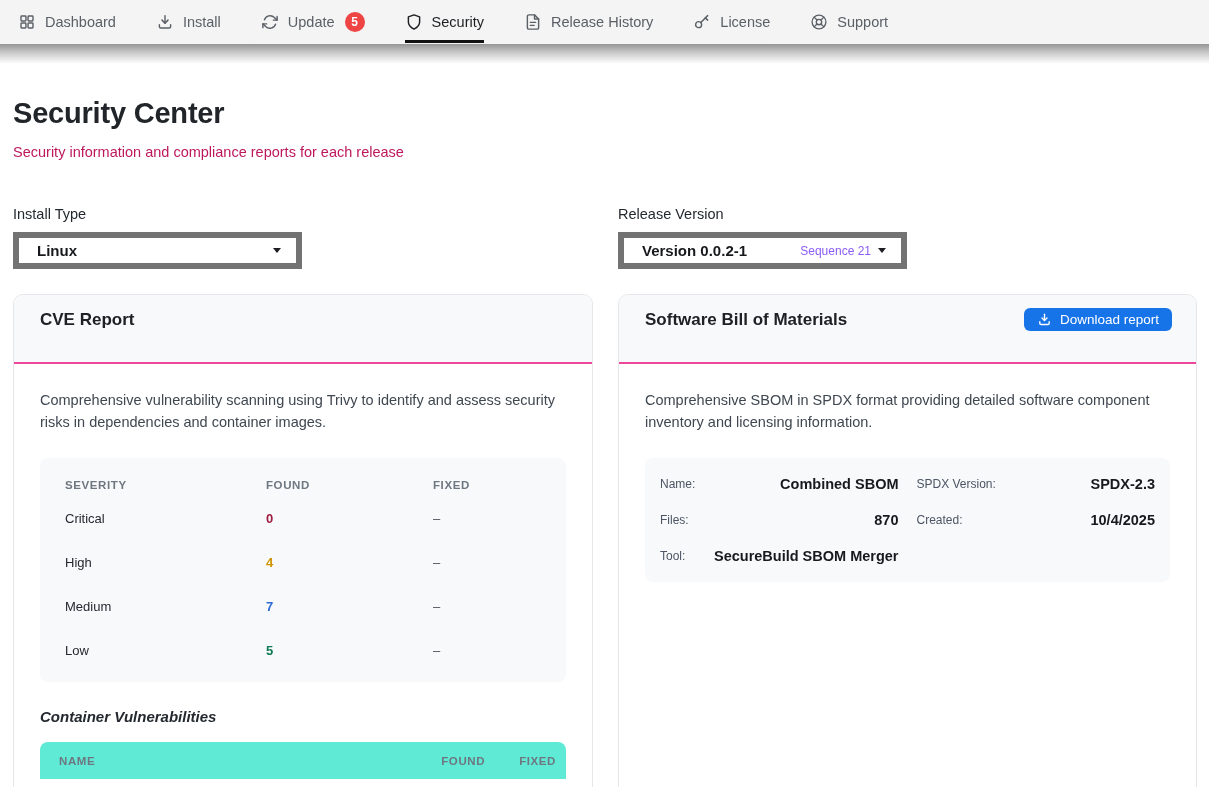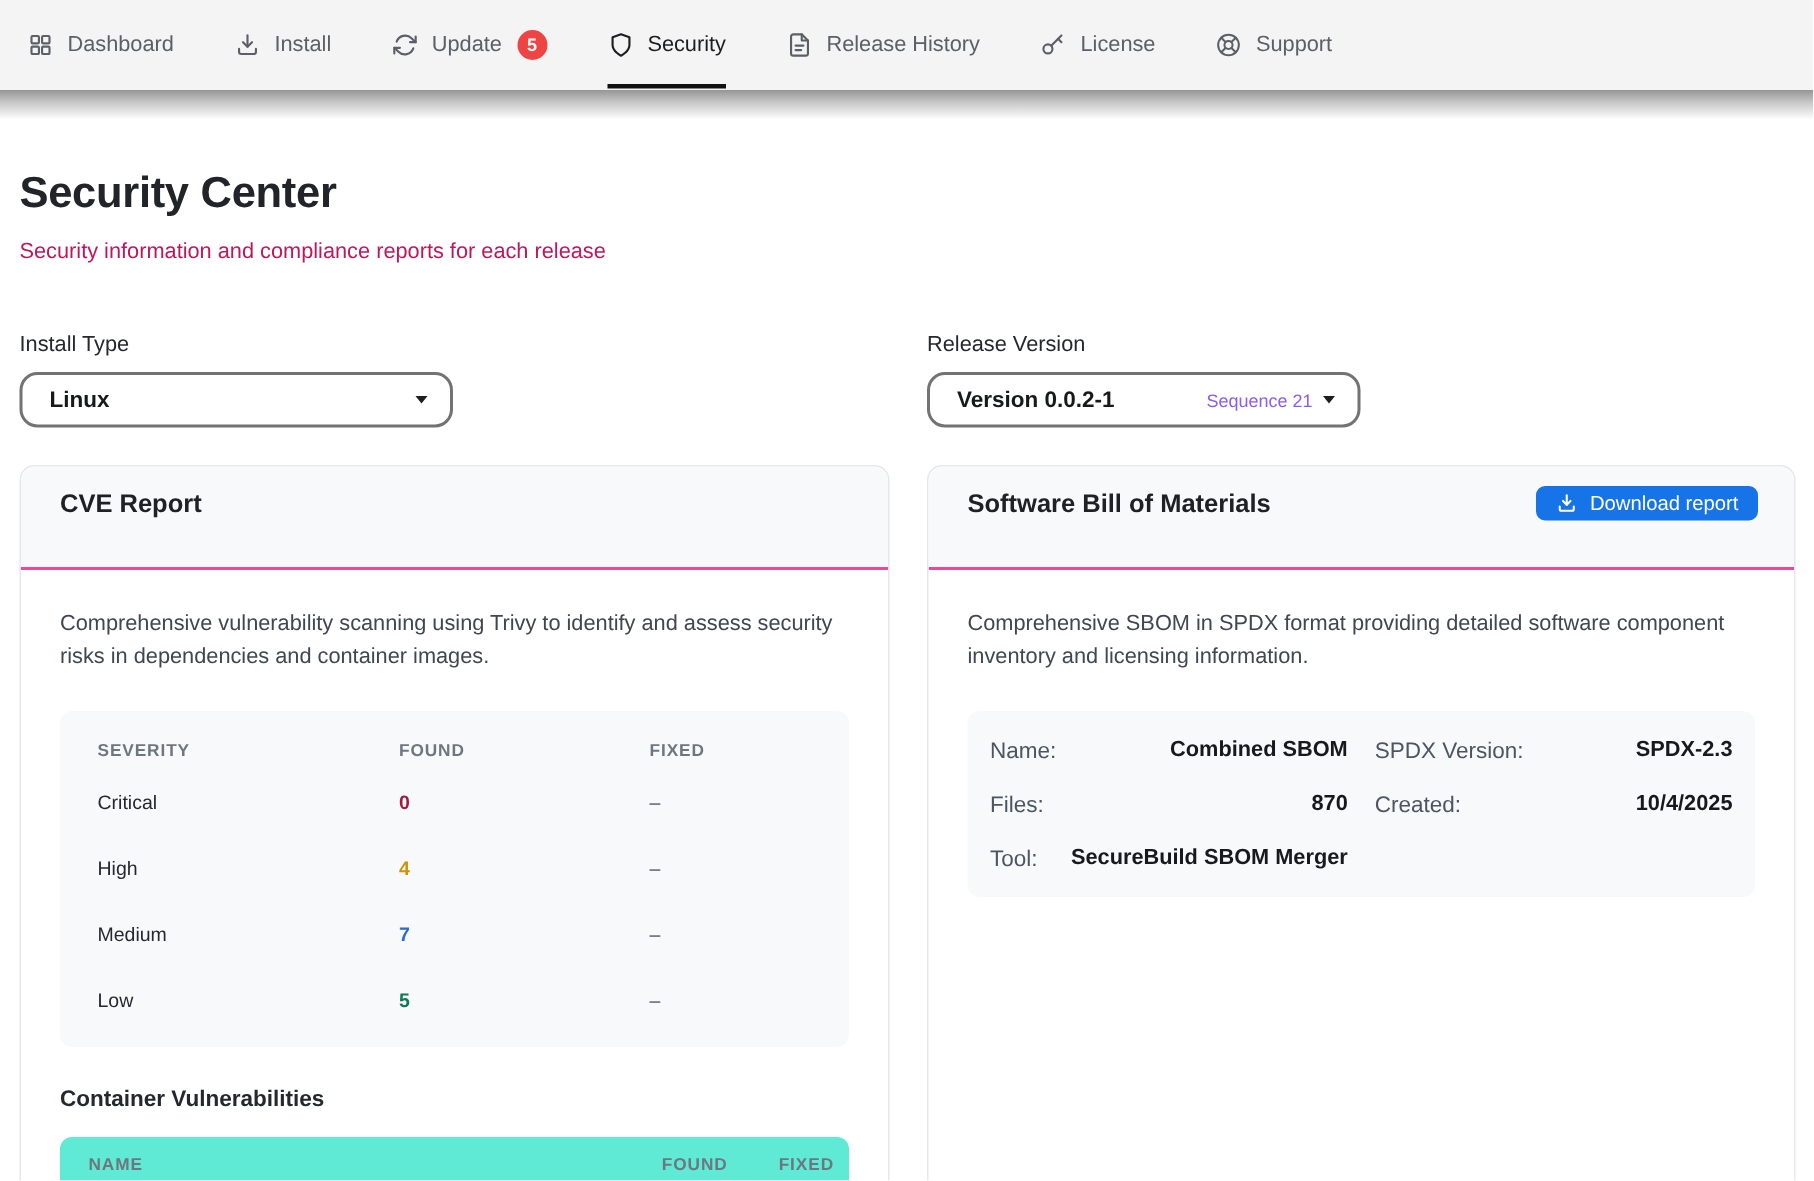--- a/index.html
+++ b/index.html
@@ -9,21 +9,21 @@
     position: relative;
     width: 1209px;
     height: 787px;
     overflow: hidden;
     background: #ffffff;
     color: #1f2328;
   }
 
   
   .topnav {
-    height: 60px;
+    height: 44px;
     background: #f4f4f5;
     display: flex;
     align-items: stretch;
     padding-left: 18px;
     gap: 40px;
   }
   .nav-item {
     position: relative;
     display: flex;
     align-items: center;
@@ -83,22 +83,22 @@
   .filters-row { margin-top: 46px; }
   .filter-label {
     font-size: 14.5px;
     color: #24292f;
     margin-bottom: 10px;
   }
   .select {
     width: 289px;
     height: 37px;
     background: #fff;
-    border: 2px solid #737373;
-    border-radius: 12px;
+    border: 6px solid #737373;
+    border-radius: 0;
     display: flex;
     align-items: center;
     justify-content: space-between;
     padding: 0 15px 0 18px;
     cursor: pointer;
   }
   .select-value { font-size: 15px; font-weight: 700; color: #17191c; }
   .select-meta { font-size: 12px; color: #8b5cf6; margin-right: 7px; }
   .select-right { display: flex; align-items: center; }
   .caret {
@@ -160,20 +160,21 @@
   .sev-name { color: #24292f; }
   .sev-found { font-weight: 600; }
   .sev-fixed { color: #4b5157; }
 
   
   .section-subtitle {
     margin-top: 26px;
     font-size: 15px;
     font-weight: 600;
     color: #24292f;
+    font-style: italic;
   }
   .ctable-head {
     margin-top: 17px;
     background: #5eead4;
     border-radius: 8px 8px 0 0;
     height: 37px;
     display: flex;
     align-items: center;
     padding: 0 10px 0 19px;
   }
@@ -212,21 +213,21 @@
     grid-template-columns: 1fr 1fr;
     column-gap: 18px;
   }
   .sbom-cell {
     height: 36px;
     display: flex;
     align-items: center;
     justify-content: space-between;
     gap: 10px;
   }
-  .sbom-label { font-size: 15px; color: #4b5563; white-space: nowrap; }
+  .sbom-label { font-size: 12px; color: #4b5563; white-space: nowrap; }
   .sbom-value { font-size: 14.5px; font-weight: 700; color: #17191c; text-align: right; white-space: nowrap; }
 </style>
 </head>
 <body>
 
 <div class="screen">
 
   <nav class="topnav">
     <div class="nav-item">
       <svg viewBox="0 0 24 24" fill="none" stroke="currentColor" stroke-width="1.9" stroke-linecap="round" stroke-linejoin="round">

